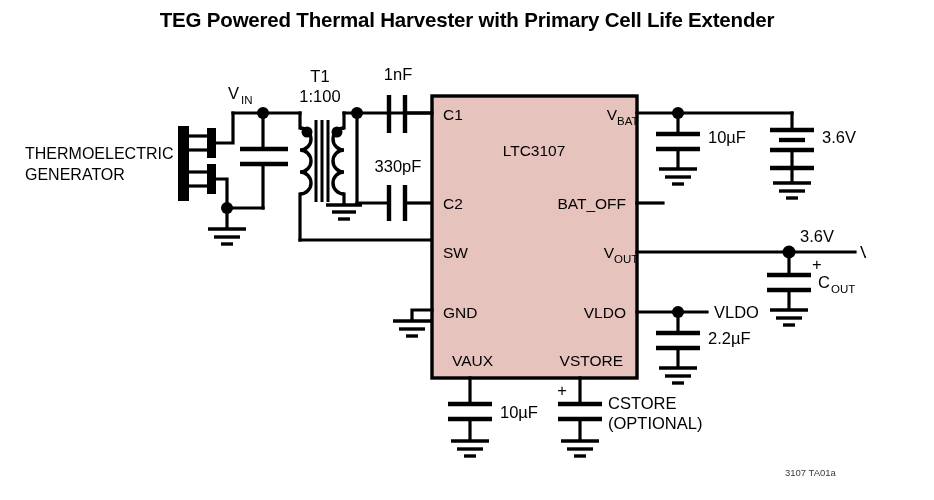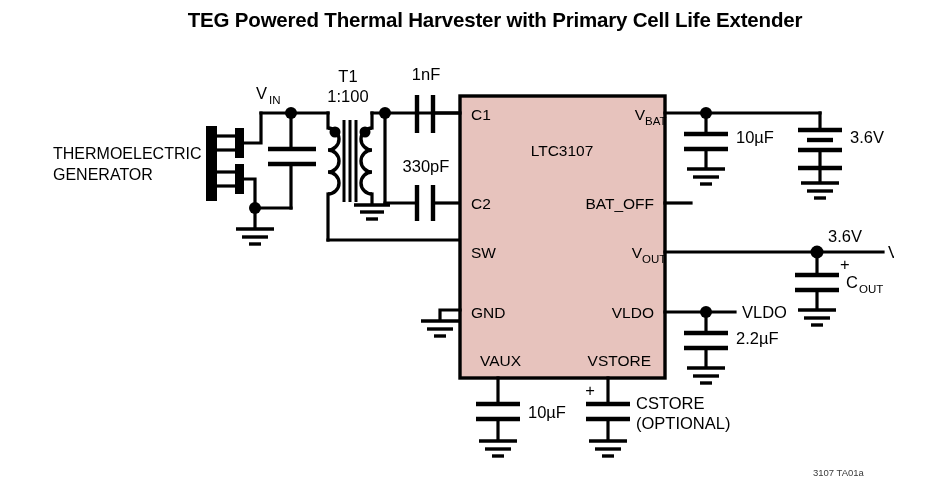--- a/index.html
+++ b/index.html
@@ -10,21 +10,20 @@
   }
   body {
     font-family: "Liberation Sans", sans-serif;
   }
   #page {
     position: relative;
     width: 866px;
     height: 500px;
     background: #ffffff;
     overflow: hidden;
-    margin-left: 28px;
   }
   #schematic {
     position: absolute;
     left: 0;
     top: 0;
     width: 934px;
     height: 500px;
   }
   .ttl {
     font-family: "Liberation Sans", sans-serif;

